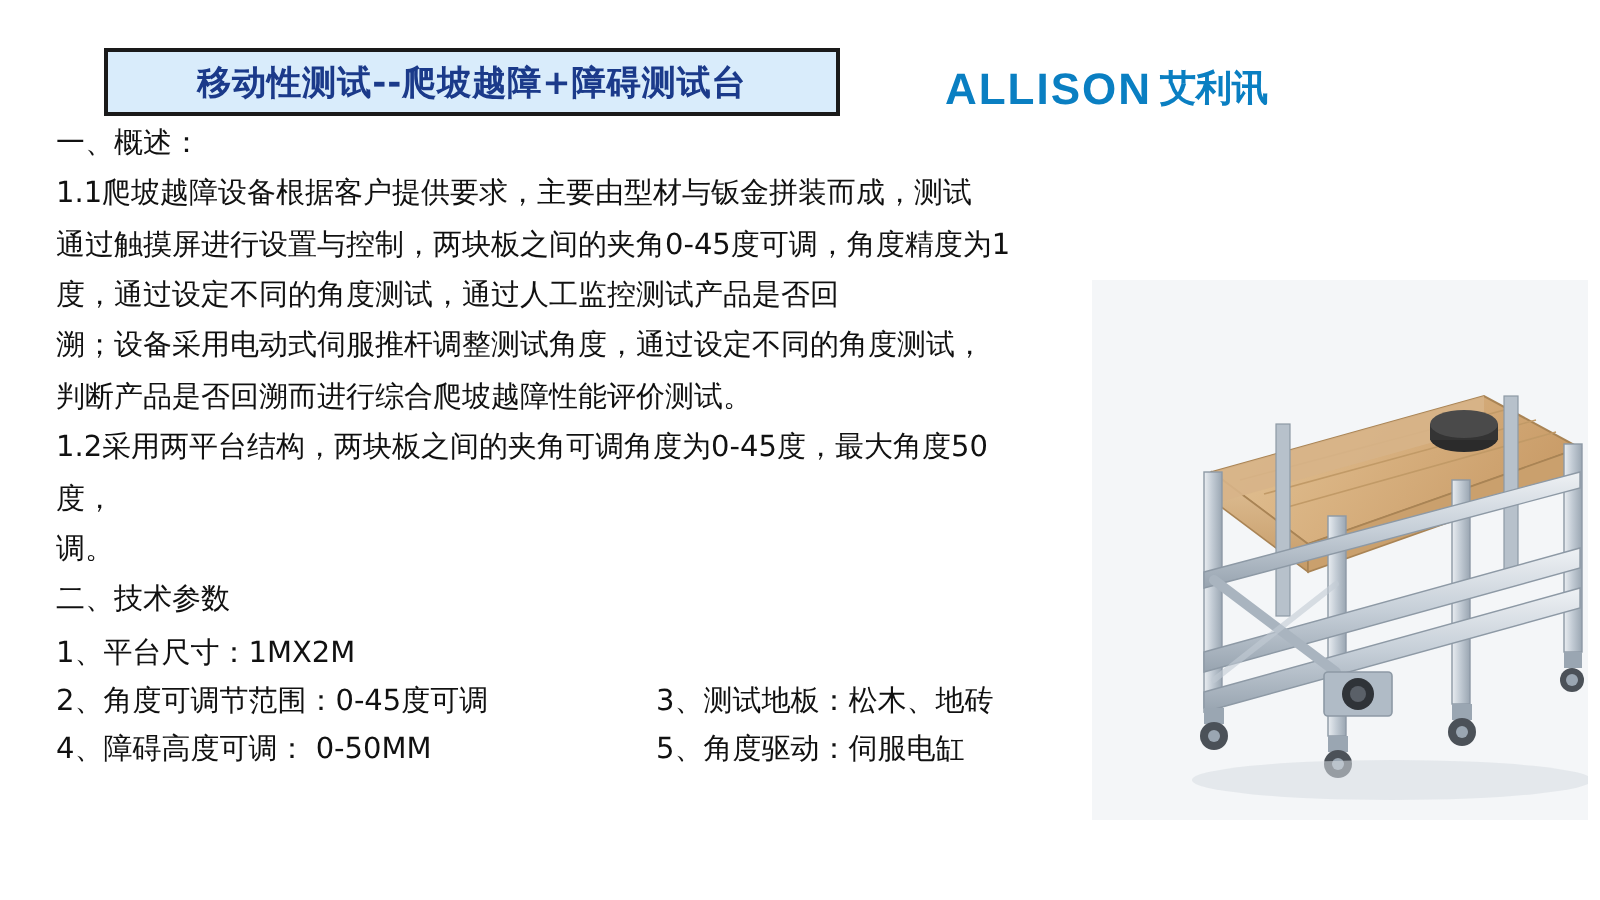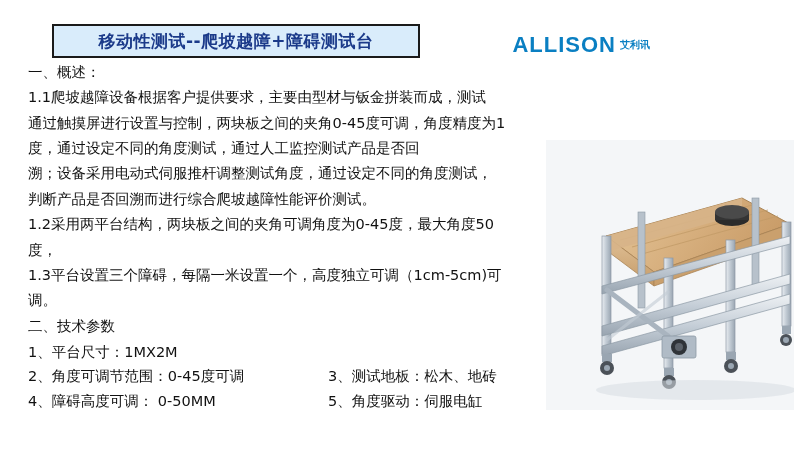--- a/index.html
+++ b/index.html
@@ -15,21 +15,20 @@
     position: relative;
   }
 
   
   .title-row {
     position: absolute;
     top: 14px;
     left: 0;
     width: 648px;
     height: 48px;
-    padding-left: 16px;
   }
   .title-box {
     position: absolute;
     left: 52px;
     top: 10px;
     width: 368px;
     height: 34px;
     border: 2px solid #1a1a1a;
     background: #d9ecfb;
     display: flex;
@@ -45,33 +44,33 @@
     letter-spacing: 0.5px;
     white-space: nowrap;
   }
 
   
   .logo {
     position: absolute;
     right: 14px;
     top: 18px;
     display: flex;
-    align-items: center;
+    align-items: flex-start;
     gap: 4px;
   }
   .logo-main {
     font-family: "Liberation Sans", "DejaVu Sans", sans-serif;
     font-size: 22px;
     font-weight: bold;
     color: #0a7fc2;
     letter-spacing: 1px;
   }
   .logo-cn {
     font-family: "DejaVu Sans", "Liberation Sans", sans-serif;
-    font-size: 10px;
+    font-size: 18px;
     font-weight: bold;
     color: #0a7fc2;
   }
 
   
   .content {
     position: absolute;
     top: 60px;
     left: 28px;
     width: 560px;
@@ -133,21 +132,20 @@
 
   <p>1.1爬坡越障设备根据客户提供要求，主要由型材与钣金拼装而成，测试</p>
   <p>通过触摸屏进行设置与控制，两块板之间的夹角0-45度可调，角度精度为1</p>
   <p>度，通过设定不同的角度测试，通过人工监控测试产品是否回</p>
   <p>溯；设备采用电动式伺服推杆调整测试角度，通过设定不同的角度测试，</p>
   <p>判断产品是否回溯而进行综合爬坡越障性能评价测试。</p>
 
   <p>1.2采用两平台结构，两块板之间的夹角可调角度为0-45度，最大角度50</p>
   <p>度，</p>
 
-  <p>1.3平台设置三个障碍，每隔一米设置一个，高度独立可调（1cm-5cm)可</p>
   <p>调。</p>
 
   <p class="sec-head">二、技术参数</p>
 
   <div class="spec-table">
     <div class="spec-row">
       <span class="spec-cell-left">1、平台尺寸：1MX2M</span>
       <span class="spec-cell-right"></span>
     </div>
     <div class="spec-row">

